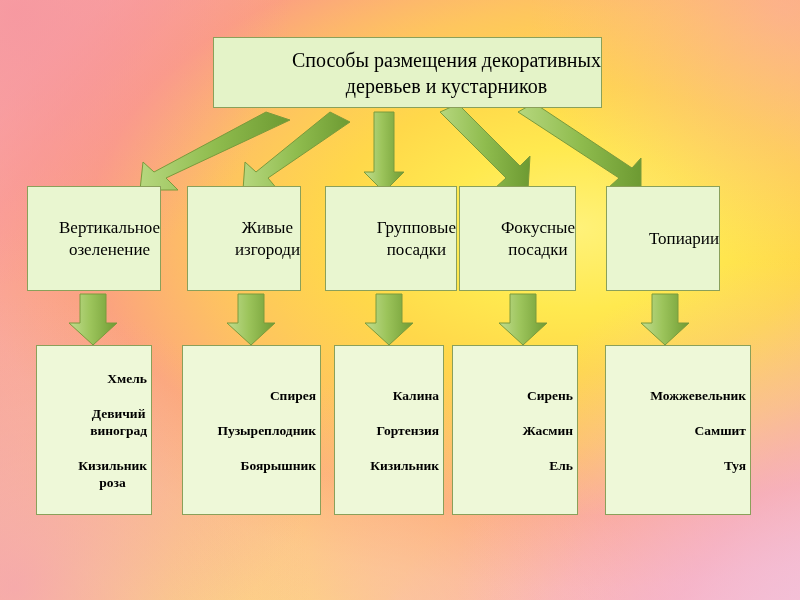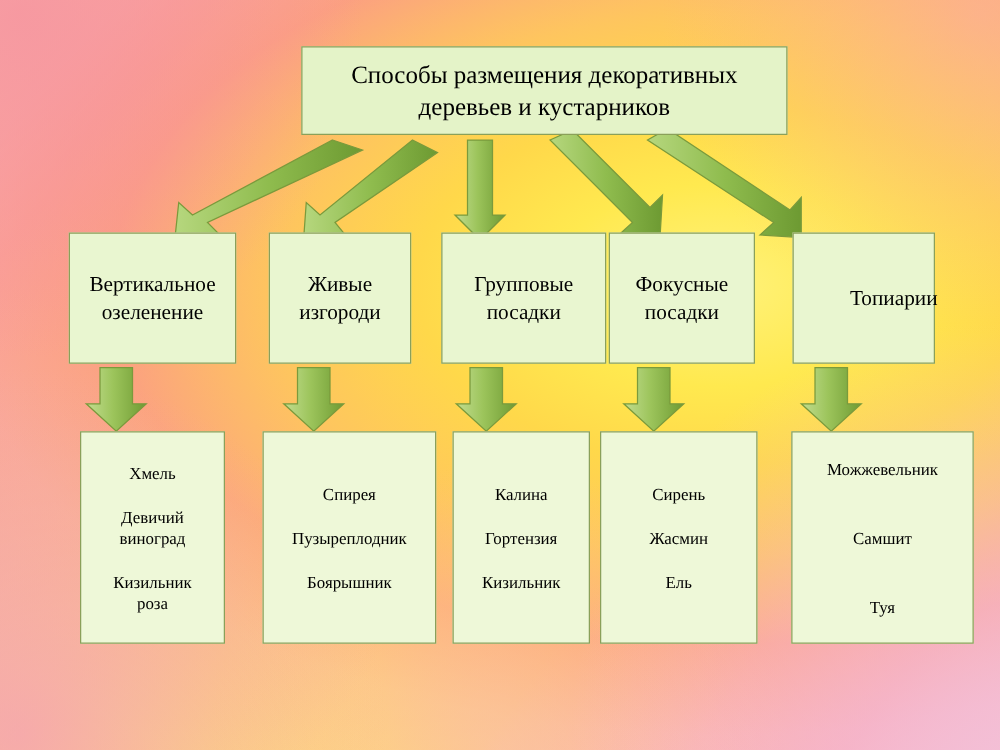--- a/index.html
+++ b/index.html
@@ -33,26 +33,25 @@
       radial-gradient(circle at 50% 100%, rgba(247,185,200,0.45) 0%, rgba(247,185,200,0.0) 32%);
     pointer-events: none;
   }
   .box {
     position: absolute;
     box-sizing: border-box;
     background: #e8f5cd;
     border: 1px solid #8aa05a;
     display: flex;
     flex-direction: column;
-    align-items: center;
+    align-items: flex-end;
     justify-content: center;
     text-align: center;
     color: #000;
     z-index: 3;
-    margin-left: 28px;
   }
   #title-box {
     left: 213px;
     top: 37px;
     width: 389px;
     height: 71px;
     font-size: 20px;
     line-height: 26px;
     background: #e4f3c8;
   }
@@ -67,33 +66,33 @@
     top: 345px;
     height: 170px;
     font-size: 13.5px;
     line-height: 17px;
     background: #eef8d8;
     justify-content: center;
     padding: 6px 4px;
   }
   .leaf-box .item {
     margin: 9px 0;
-    font-weight: normal;
+    font-weight: bold;
   }
   .cat-1 { left: 27px;  width: 134px; }
   .cat-2 { left: 187px; width: 114px; }
   .cat-3 { left: 325px; width: 132px; }
   .cat-4 { left: 459px; width: 117px; }
   .cat-5 { left: 606px; width: 114px; padding-left: 48px; }
 
   .leaf-1 { left: 36px;  width: 116px; }
   .leaf-2 { left: 182px; width: 139px; }
   .leaf-3 { left: 334px; width: 110px; }
   .leaf-4 { left: 452px; width: 126px; }
-  .leaf-5 { left: 605px; width: 146px; gap: 20px; }
+  .leaf-5 { left: 605px; width: 146px; }
 
   svg.arrows {
     position: absolute;
     left: 0;
     top: 0;
     width: 800px;
     height: 600px;
     z-index: 2;
     pointer-events: none;
   }

